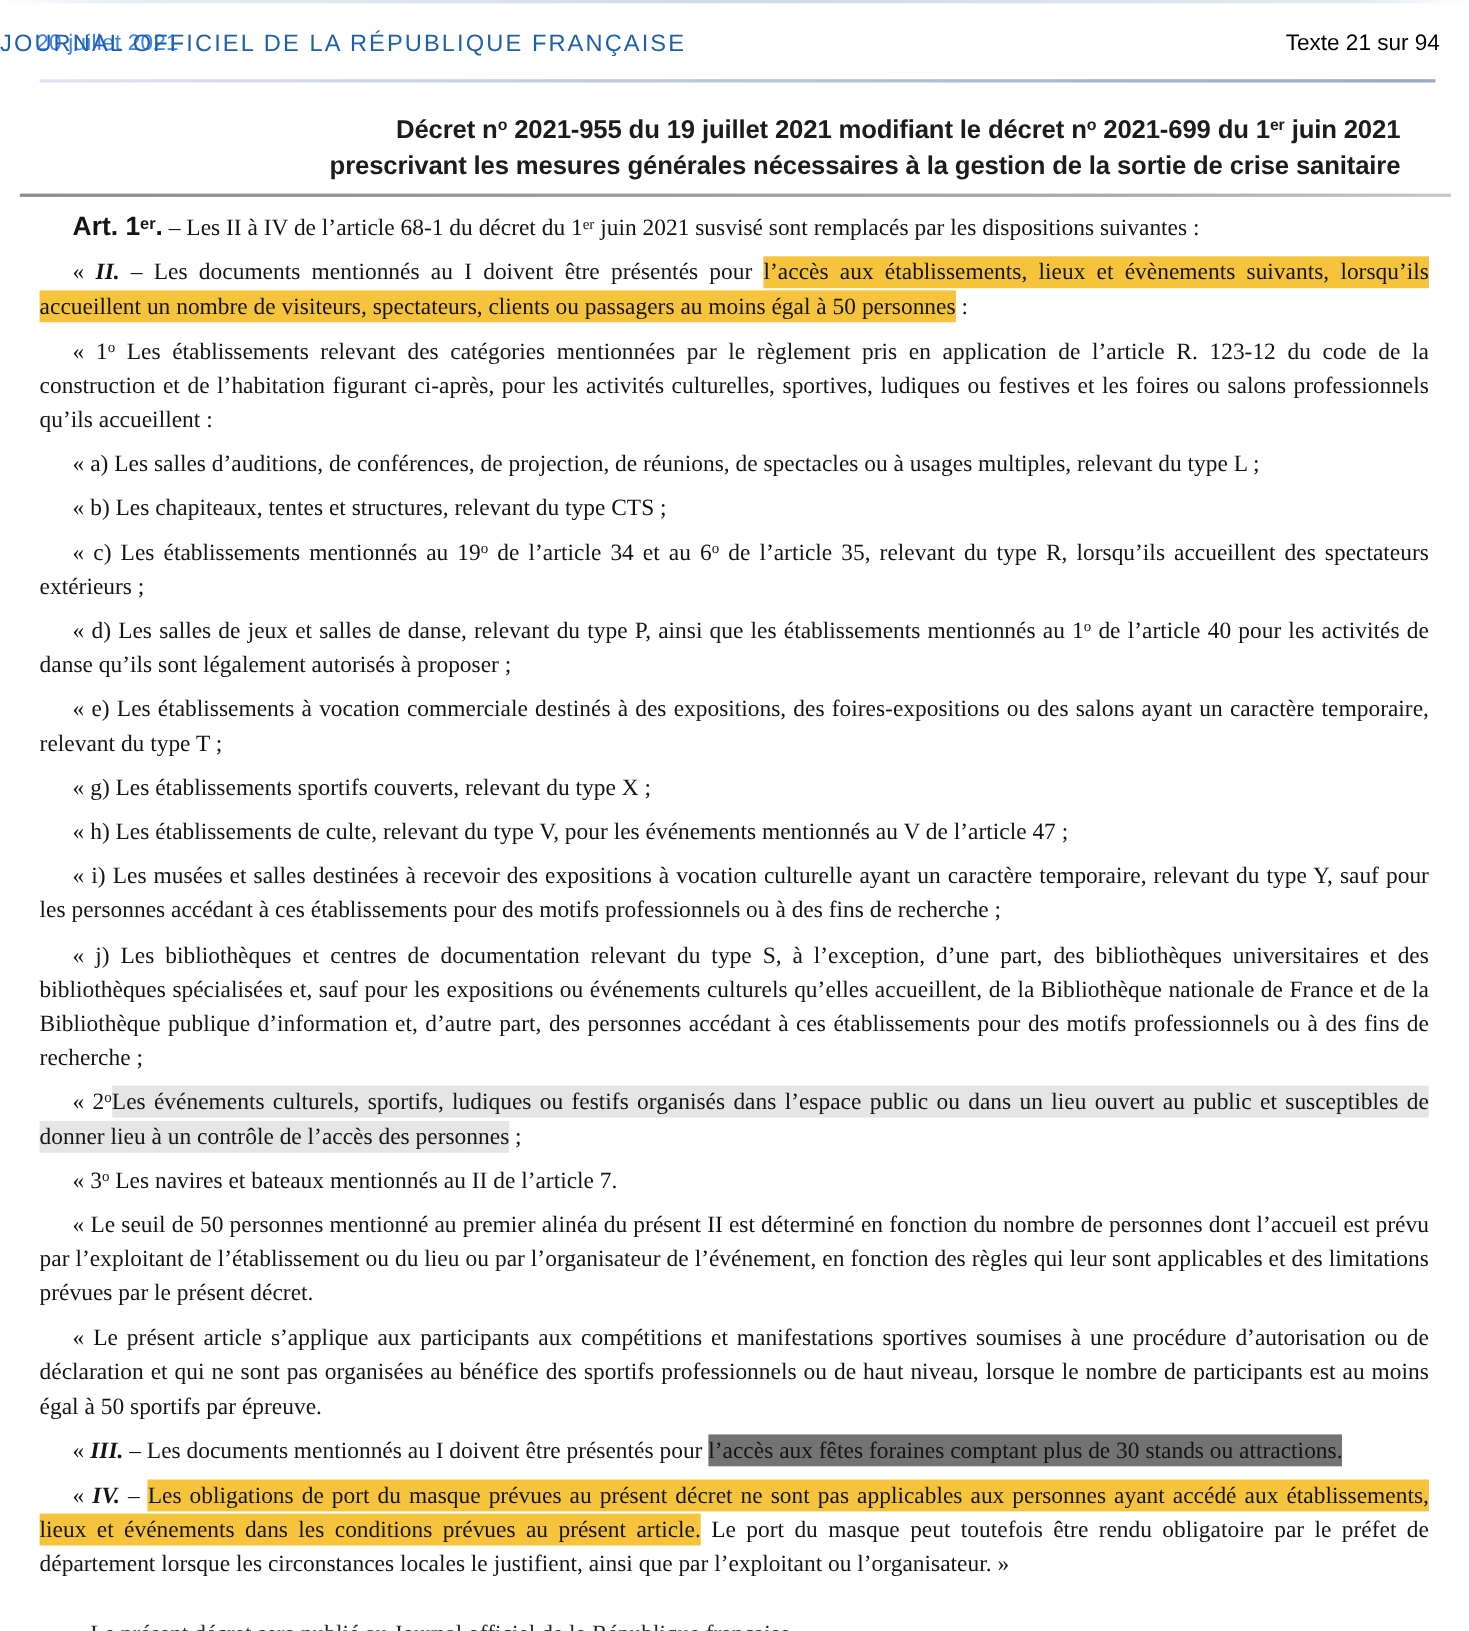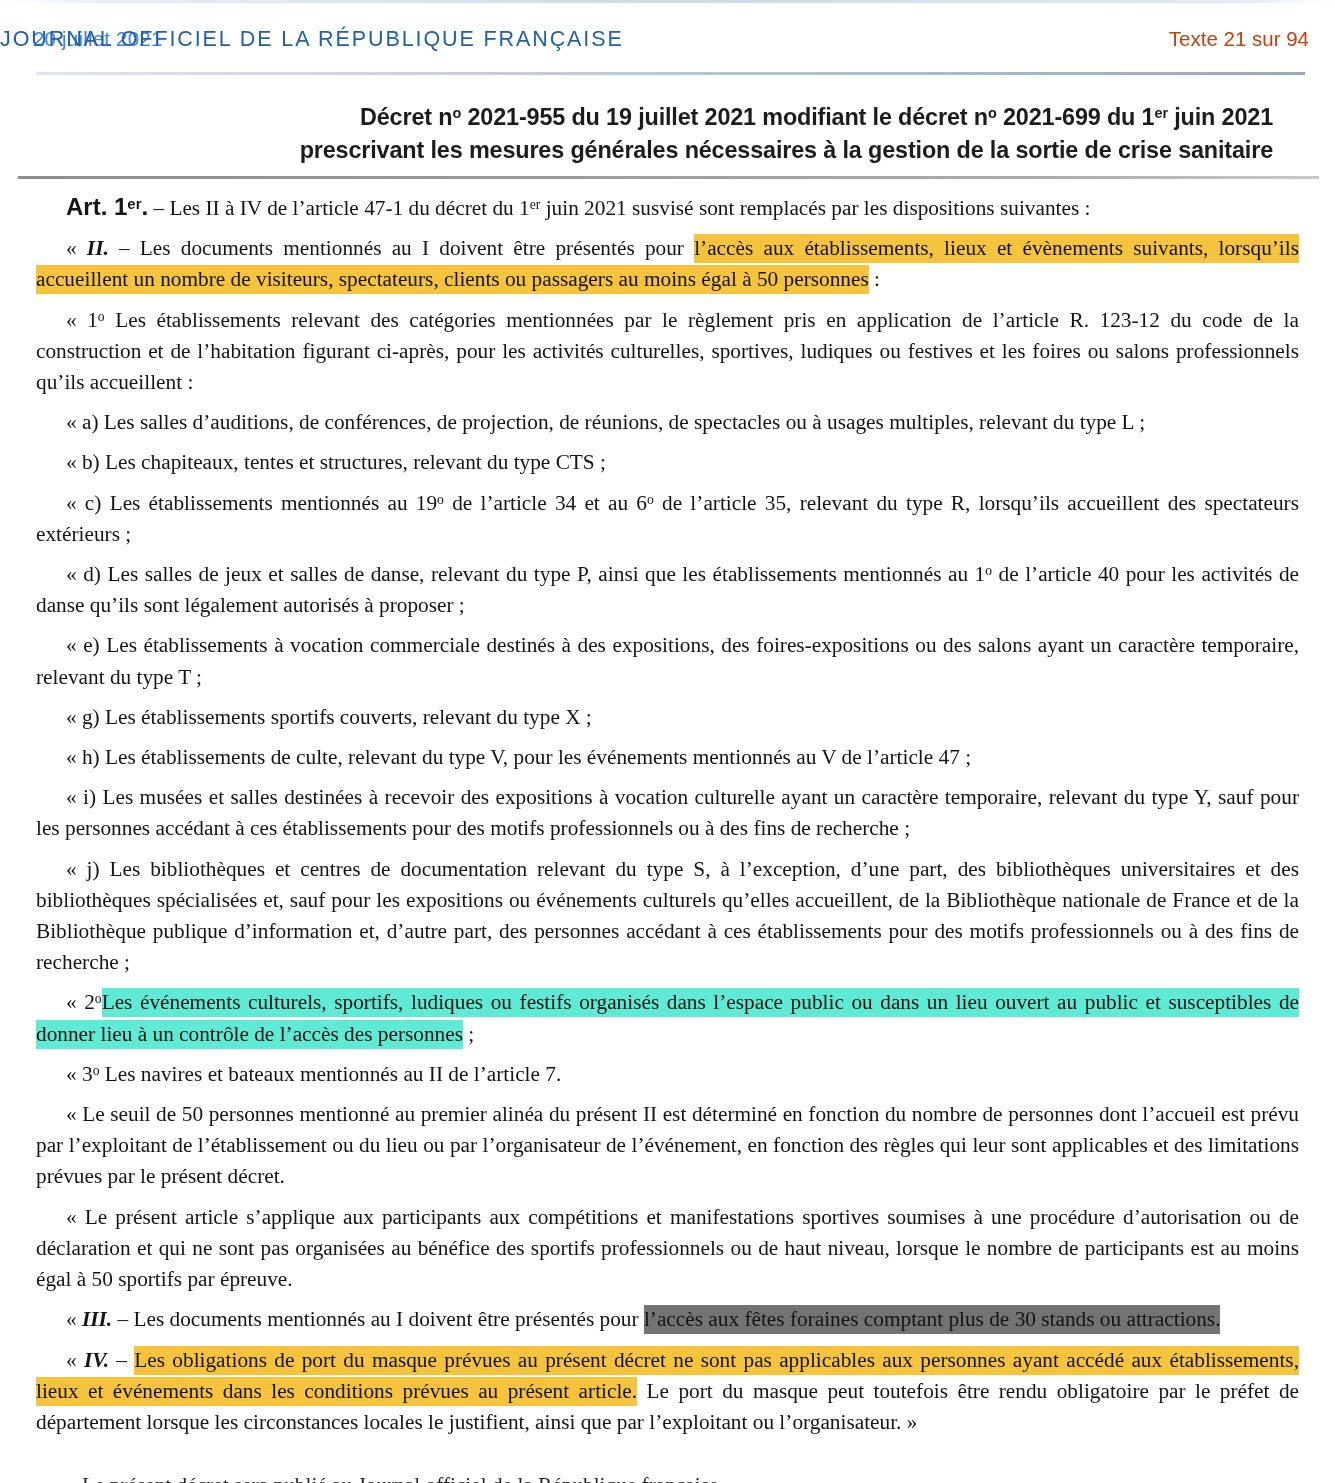--- a/index.html
+++ b/index.html
@@ -49,21 +49,21 @@
     left: 0; right: 16px;
     font-size: 21.5px;
     color: #1F60A8;
     letter-spacing: 1.9px;
     white-space: nowrap;
   }
   .rh-folio {
     position: absolute;
     right: 26px;
     font-size: 20.5px;
-    color: #c2410c;
+    color: #000000;
     white-space: nowrap;
   }
 
   
   .rule-head {
     position: absolute;
     top: 72px;
     left: 36px;
     right: 30px;
     height: 3px;
@@ -177,21 +177,21 @@
 
 <div class="decree-title">
   <span><span>Décret n</span><sup>o</sup><span> 2021-955 du 19 juillet 2021 modifiant le décret n</span><sup>o</sup><span> 2021-699 du 1</span><sup>er</sup><span> juin 2021</span></span><br>
   <span>prescrivant les mesures générales nécessaires à la gestion de la sortie de crise sanitaire</span>
 </div>
 
 <div class="rule-title"></div>
 
 <div class="body">
 
-  <p class="para"><span class="bold-sans"><span>Art. 1</span><sup>er</sup><span>.</span></span> <span>– </span><span>Les II à IV de l’article 47-1 du décret du 1</span><sup class="ord">er</sup><span> juin 2021 susvisé sont remplacés par les dispositions suivantes :</span></p>
+  <p class="para"><span class="bold-sans"><span>Art. 1</span><sup>er</sup><span>.</span></span> <span>– </span><span>Les II à IV de l’article 68-1 du décret du 1</span><sup class="ord">er</sup><span> juin 2021 susvisé sont remplacés par les dispositions suivantes :</span></p>
 
   <p class="para spaced"><span>« </span><span class="it">II.</span><span> – </span><span>Les documents mentionnés au I doivent être présentés pour </span><span class="hl" style="background-color: rgb(246, 195, 60);">l’accès aux établissements, lieux et évènements suivants, lorsqu’ils accueillent un nombre de visiteurs, spectateurs, clients ou passagers au moins égal à 50 personnes</span><span> :</span></p>
 
   <p class="para spaced"><span>« 1</span><sup class="ord">o</sup><span> Les établissements relevant des catégories mentionnées par le règlement pris en application de l’article R. 123-12 du code de la construction et de l’habitation figurant ci-après, pour les activités culturelles, sportives, ludiques ou festives et les foires ou salons professionnels qu’ils accueillent :</span></p>
 
   <p class="para spaced">« a) Les salles d’auditions, de conférences, de projection, de réunions, de spectacles ou à usages multiples, relevant du type L ;</p>
 
   <p class="para spaced">« b) Les chapiteaux, tentes et structures, relevant du type CTS ;</p>
 
   <p class="para spaced"><span>« c) Les établissements mentionnés au 19</span><sup class="ord">o</sup><span> de l’article 34 et au 6</span><sup class="ord">o</sup><span> de l’article 35, relevant du type R, lorsqu’ils accueillent des spectateurs extérieurs ;</span></p>
@@ -202,21 +202,21 @@
 
 
   <p class="para spaced">« g) Les établissements sportifs couverts, relevant du type X ;</p>
 
   <p class="para spaced">« h) Les établissements de culte, relevant du type V, pour les événements mentionnés au V de l’article 47 ;</p>
 
   <p class="para spaced">« i) Les musées et salles destinées à recevoir des expositions à vocation culturelle ayant un caractère temporaire, relevant du type Y, sauf pour les personnes accédant à ces établissements pour des motifs professionnels ou à des fins de recherche ;</p>
 
   <p class="para spaced">« j) Les bibliothèques et centres de documentation relevant du type S, à l’exception, d’une part, des bibliothèques universitaires et des bibliothèques spécialisées et, sauf pour les expositions ou événements culturels qu’elles accueillent, de la Bibliothèque nationale de France et de la Bibliothèque publique d’information et, d’autre part, des personnes accédant à ces établissements pour des motifs professionnels ou à des fins de recherche ;</p>
 
-  <p class="para spaced"><span>« 2</span><sup class="ord">o</sup><span class="hl" style="background-color: #5eead4;">Les événements culturels, sportifs, ludiques ou festifs organisés dans l’espace public ou dans un lieu ouvert au public et susceptibles de donner lieu à un contrôle de l’accès des personnes</span><span> ;</span></p>
+  <p class="para spaced"><span>« 2</span><sup class="ord">o</sup><span class="hl" style="background-color: #e5e5e5;">Les événements culturels, sportifs, ludiques ou festifs organisés dans l’espace public ou dans un lieu ouvert au public et susceptibles de donner lieu à un contrôle de l’accès des personnes</span><span> ;</span></p>
 
   <p class="para spaced"><span>« 3</span><sup class="ord">o</sup><span> Les navires et bateaux mentionnés au II de l’article 7.</span></p>
 
   <p class="para spaced">« Le seuil de 50 personnes mentionné au premier alinéa du présent II est déterminé en fonction du nombre de personnes dont l’accueil est prévu par l’exploitant de l’établissement ou du lieu ou par l’organisateur de l’événement, en fonction des règles qui leur sont applicables et des limitations prévues par le présent décret.</p>
 
   <p class="para spaced">« Le présent article s’applique aux participants aux compétitions et manifestations sportives soumises à une procédure d’autorisation ou de déclaration et qui ne sont pas organisées au bénéfice des sportifs professionnels ou de haut niveau, lorsque le nombre de participants est au moins égal à 50 sportifs par épreuve.</p>
 
   <p class="para spaced"><span>« </span><span class="it">III.</span><span> – </span><span>Les documents mentionnés au I doivent être présentés pour </span><span class="hl" style="background-color: #737373;">l’accès aux fêtes foraines comptant plus de 30 stands ou attractions.</span></p>
 
   <p class="para spaced"><span>« </span><span class="it">IV.</span><span> – </span><span class="hl" style="background-color: rgb(246, 195, 60);">Les obligations de port du masque prévues au présent décret ne sont pas applicables aux personnes ayant accédé aux établissements, lieux et événements dans les conditions prévues au présent article.</span><span> Le port du masque peut toutefois être rendu obligatoire par le préfet de département lorsque les circonstances locales le justifient, ainsi que par l’exploitant ou l’organisateur. »</span></p>

